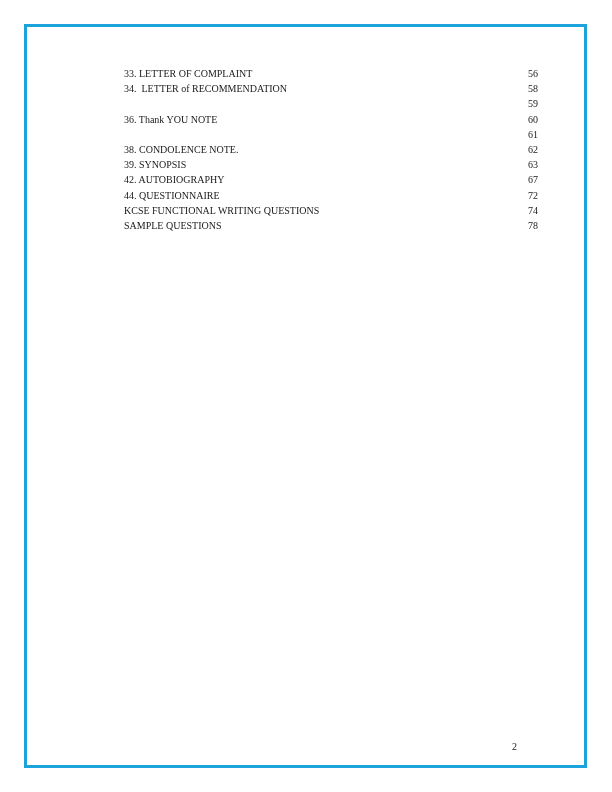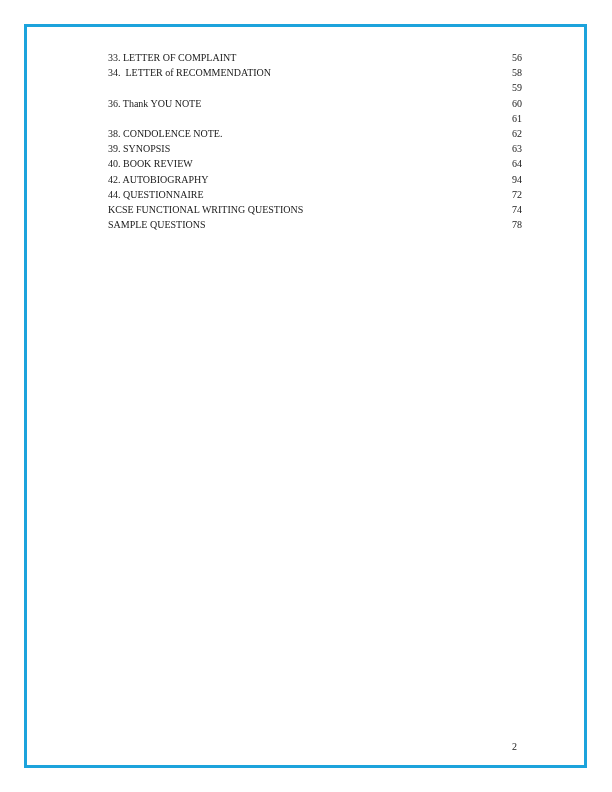--- a/index.html
+++ b/index.html
@@ -22,21 +22,21 @@
       width: 557px;
       height: 738px;
       border: 3px solid #1ca3dc;
       box-sizing: content-box;
     }
     .toc {
       position: absolute;
       left: 108px;
       top: 50px;
       width: 414px;
-      margin: 0;
+      margin: 16px;
       padding: 0;
       list-style: none;
     }
     .toc-entry {
       display: flex;
       align-items: baseline;
       height: 15.2px;
       font-size: 10px;
       line-height: 15.2px;
       white-space: nowrap;
@@ -104,28 +104,23 @@
     <span class="toc-label">38. CONDOLENCE NOTE.</span>
     <span class="toc-leader"></span>
     <span class="toc-page">62</span>
   </li>
   <li class="toc-entry">
     <span class="toc-label">39. SYNOPSIS</span>
     <span class="toc-leader"></span>
     <span class="toc-page">63</span>
   </li>
   <li class="toc-entry">
-    <span class="toc-label">40. BOOK REVIEW</span>
-    <span class="toc-leader"></span>
-    <span class="toc-page">64</span>
-  </li>
-  <li class="toc-entry">
     <span class="toc-label">42. AUTOBIOGRAPHY</span>
     <span class="toc-leader"></span>
-    <span class="toc-page">94</span>
+    <span class="toc-page">67</span>
   </li>
   <li class="toc-entry">
     <span class="toc-label">44. QUESTIONNAIRE</span>
     <span class="toc-leader"></span>
     <span class="toc-page">72</span>
   </li>
   <li class="toc-entry">
     <span class="toc-label">KCSE FUNCTIONAL WRITING QUESTIONS</span>
     <span class="toc-leader"></span>
     <span class="toc-page">74</span>

